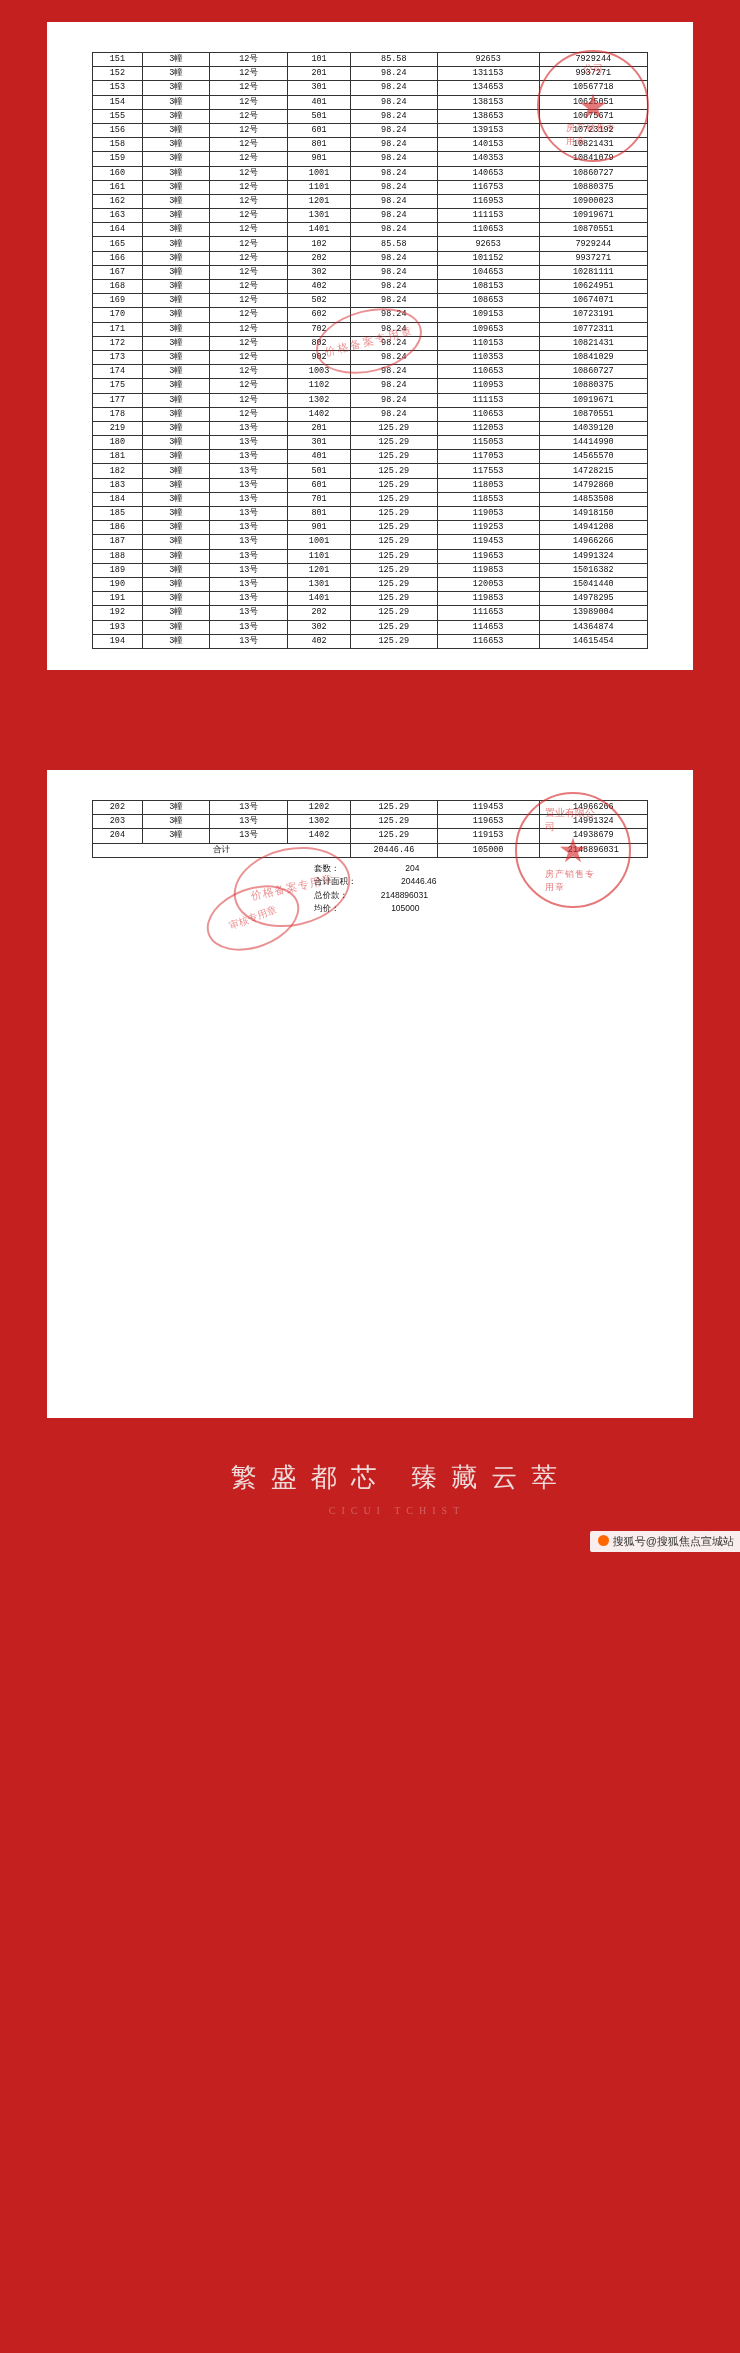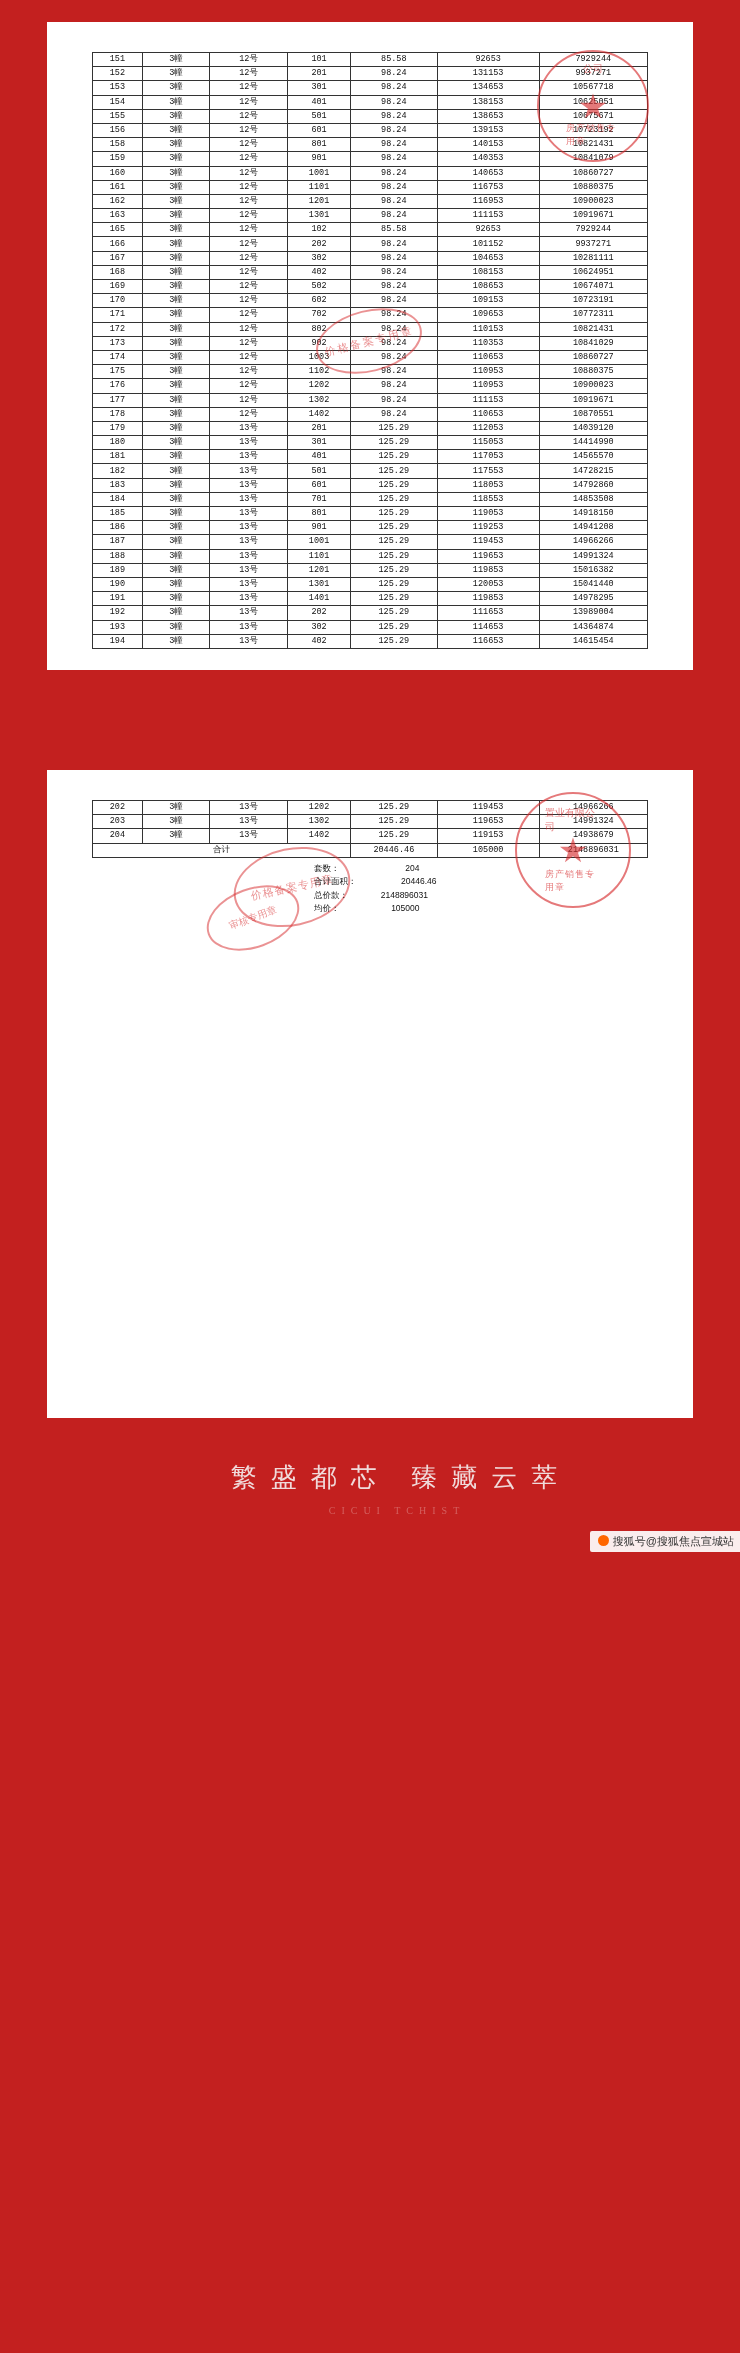--- a/index.html
+++ b/index.html
@@ -309,20 +309,29 @@
             <tr>
               <td>163</td>
               <td>3幢</td>
               <td>12号</td>
               <td>1301</td>
               <td>98.24</td>
               <td>111153</td>
               <td>10919671</td>
             </tr>
             <tr>
+              <td>164</td>
+              <td>3幢</td>
+              <td>12号</td>
+              <td>1401</td>
+              <td>98.24</td>
+              <td>110653</td>
+              <td>10870551</td>
+            </tr>
+            <tr>
               <td>165</td>
               <td>3幢</td>
               <td>12号</td>
               <td>102</td>
               <td>85.58</td>
               <td>92653</td>
               <td>7929244</td>
             </tr>
             <tr>
               <td>166</td>
@@ -408,48 +417,39 @@
             <tr>
               <td>175</td>
               <td>3幢</td>
               <td>12号</td>
               <td>1102</td>
               <td>98.24</td>
               <td>110953</td>
               <td>10880375</td>
             </tr>
             <tr>
-              <td>176</td>
-              <td>3幢</td>
-              <td>12号</td>
-              <td>1202</td>
-              <td>98.24</td>
-              <td>110953</td>
-              <td>10900023</td>
-            </tr>
-            <tr>
               <td>177</td>
               <td>3幢</td>
               <td>12号</td>
               <td>1302</td>
               <td>98.24</td>
               <td>111153</td>
               <td>10919671</td>
             </tr>
             <tr>
               <td>178</td>
               <td>3幢</td>
               <td>12号</td>
               <td>1402</td>
               <td>98.24</td>
               <td>110653</td>
               <td>10870551</td>
             </tr>
             <tr>
-              <td>179</td>
+              <td>219</td>
               <td>3幢</td>
               <td>13号</td>
               <td>201</td>
               <td>125.29</td>
               <td>112053</td>
               <td>14039120</td>
             </tr>
             <tr>
               <td>180</td>
               <td>3幢</td>

